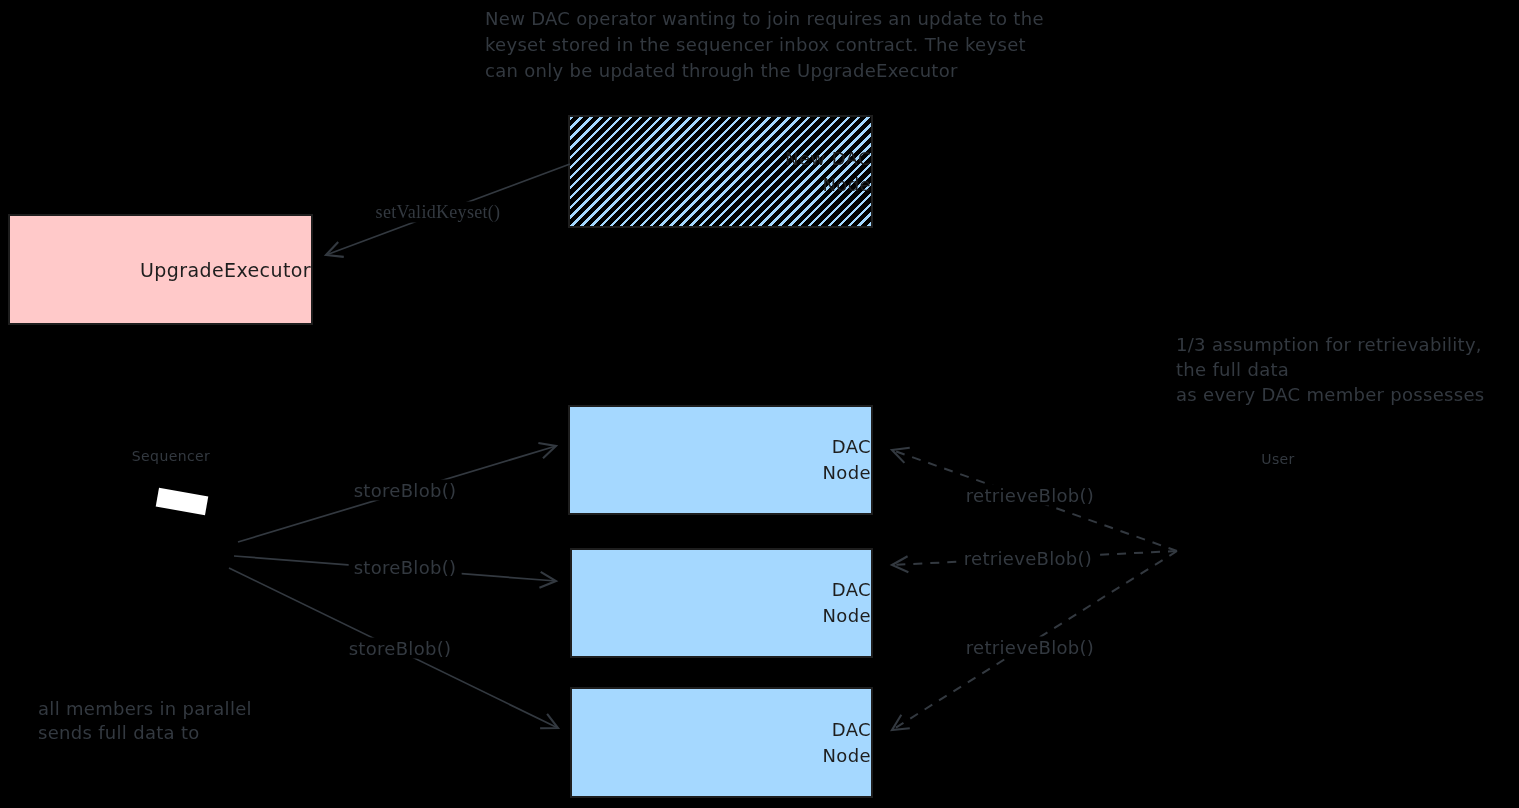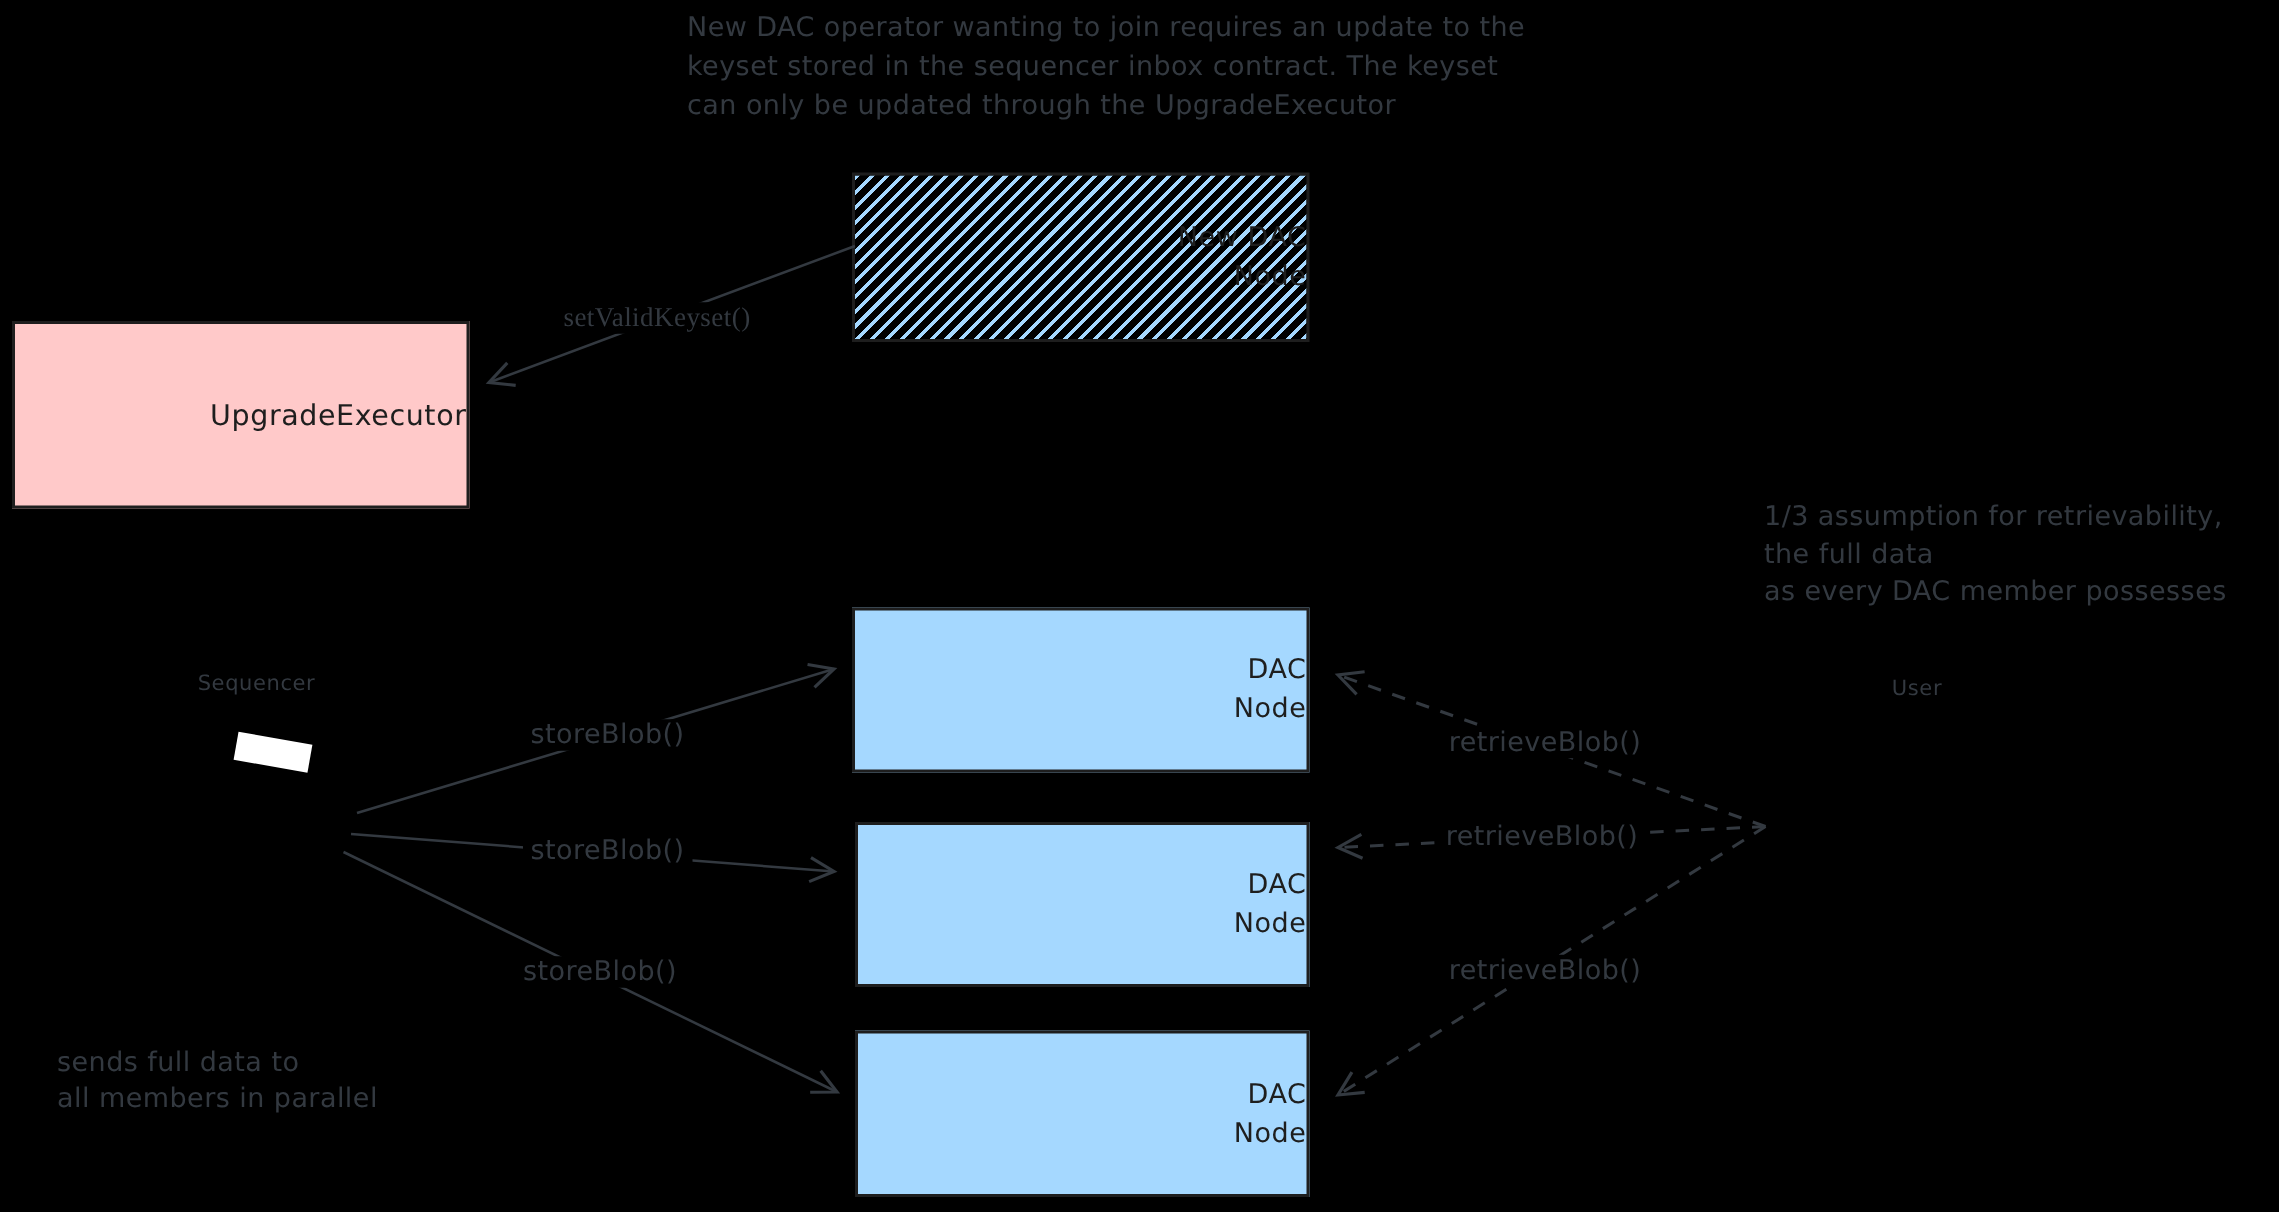--- a/index.html
+++ b/index.html
@@ -37,21 +37,21 @@
     font-size:14px;letter-spacing:.4px;color:var(--ink);white-space:nowrap;z-index:3;
   }
   #laptop-screen{
     position:absolute;left:157px;top:492px;width:50px;height:19px;
     background:var(--white);transform:rotate(10deg);
   }
   svg.wires{position:absolute;left:0;top:0;z-index:2;}
   svg.wires .solid{stroke:var(--ink);stroke-width:1.7;fill:none;}
   svg.wires .dashed{stroke:var(--ink);stroke-width:2;fill:none;stroke-dasharray:9 8;}
   #arrowhead path{stroke:var(--ink);stroke-width:2.1;fill:none;}
-  .lh26 div{line-height:26px;} .lh25 div{line-height:25px;} .lh24 div{line-height:24px;}
+  .lh26 div{line-height:26px;margin-left:27px;} .lh25 div{line-height:25px;} .lh24 div{line-height:24px;}
 </style>
 </head>
 <body>
 
 <div id="canvas">
 
   <svg class="wires" width="1519" height="808" viewBox="0 0 1519 808">
     <defs>
       <marker id="arrowhead" viewBox="0 0 26 26" refX="22" refY="13" markerWidth="26" markerHeight="26" markerUnits="userSpaceOnUse" orient="auto-start-reverse">
         <path d="M6 5 L22 13 L6 21"></path>
@@ -72,30 +72,30 @@
     <div>can only be updated through the UpgradeExecutor</div>
   </div>
 
   <div class="note lh25" style="left:1176px;top:332px;">
     <div>1/3 assumption for retrievability,</div>
     <div>the full data</div>
     <div>as every DAC member possesses</div>
   </div>
 
   <div class="note lh24" style="left:38px;top:697px;">
+    <div>all members in parallel</div>
     <div>sends full data to</div>
-    <div>all members in parallel</div>
   </div>
 
   <div class="box hatch" style="left:568px;top:115px;width:305px;height:113px;">
     <div>New DAC</div>
     <div>Node</div>
   </div>
 
-  <div class="box pink" style="left:8px;top:214px;width:305px;height:125px;">
+  <div class="box pink" style="left:8px;top:214px;width:305px;height:111px;">
     <div>UpgradeExecutor</div>
   </div>
 
   <div class="box blue" style="left:568px;top:405px;width:305px;height:110px;">
     <div>DAC</div>
     <div>Node</div>
   </div>
   <div class="box blue" style="left:570px;top:548px;width:303px;height:110px;">
     <div>DAC</div>
     <div>Node</div>

